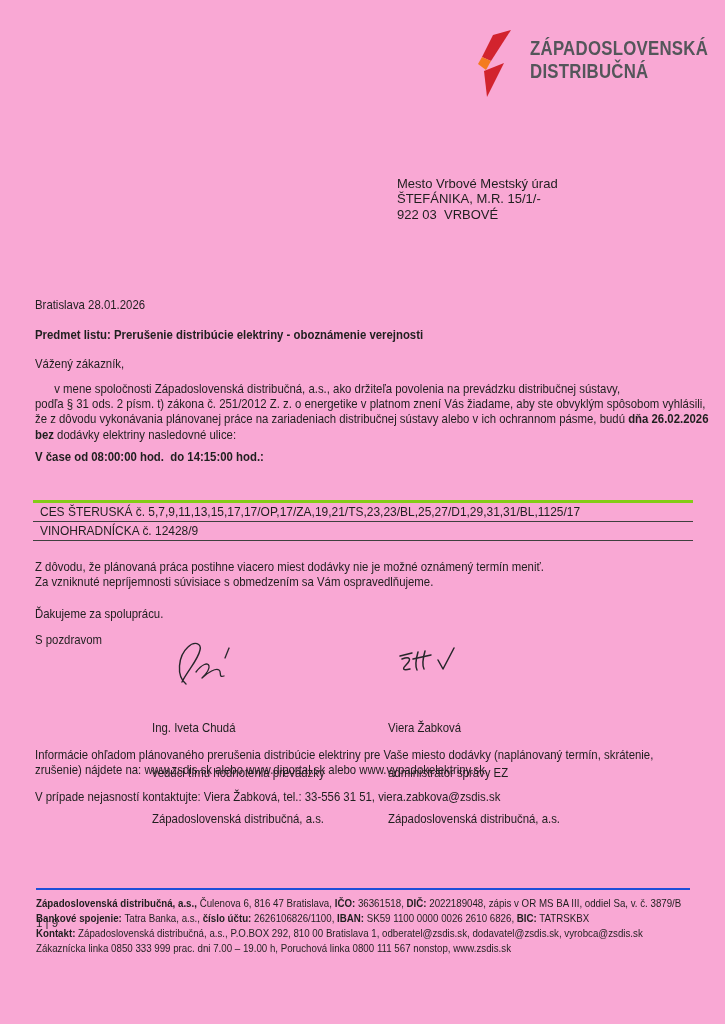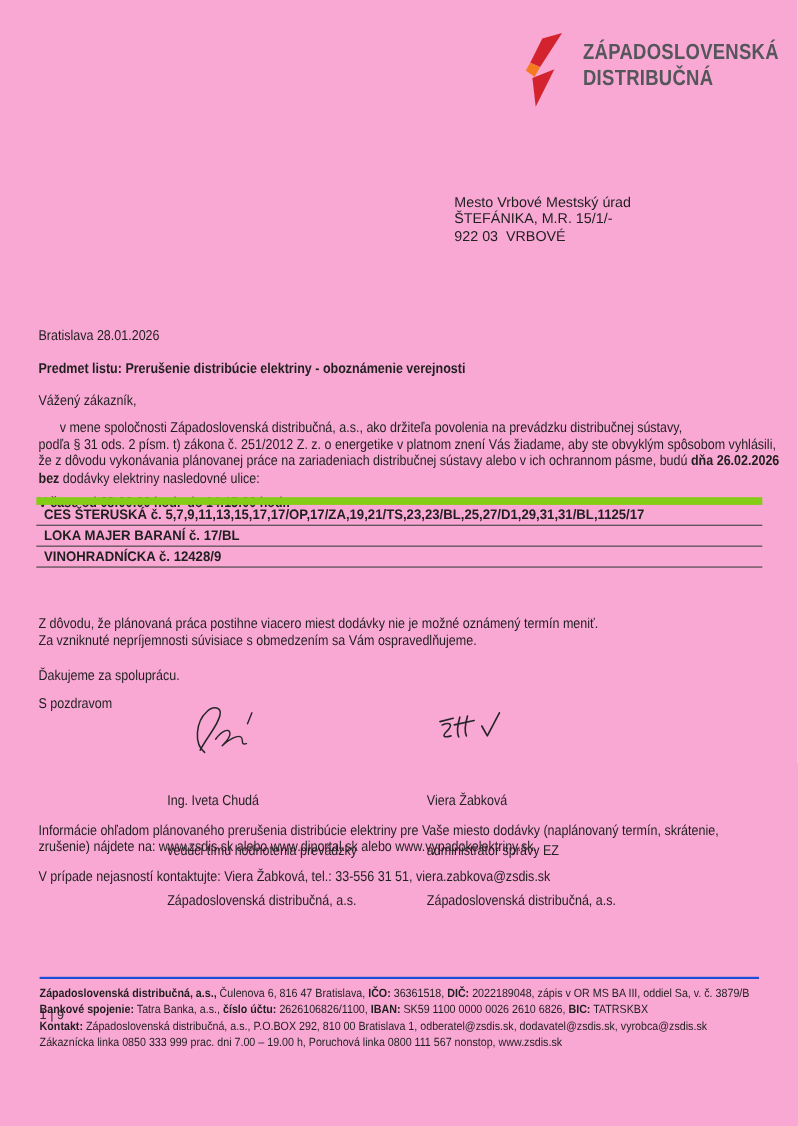--- a/index.html
+++ b/index.html
@@ -7,35 +7,35 @@
         font-family:"Liberation Sans",sans-serif;color:#1f1f1f;}
   .abs{position:absolute;}
 
   
   .logo{position:absolute;left:478px;top:30px;display:flex;align-items:flex-start;}
   .logo svg{display:block;}
   .logo-text{margin:7px 0 0 14px;font-weight:bold;font-size:20px;line-height:23px;
              color:#54565a;letter-spacing:.3px;transform:scaleX(.84);transform-origin:0 0;white-space:nowrap;}
 
   
-  .recipient{position:absolute;left:413px;top:176px;font-size:13px;line-height:15.3px;}
+  .recipient{position:absolute;left:397px;top:176px;font-size:13px;line-height:15.3px;}
 
   
   .txt{font-size:13px;line-height:15.2px;}
   .cond{transform:scaleX(.875);transform-origin:0 0;white-space:pre;}
   p{margin:0;}
 
   .date{left:35px;top:297px;}
   .subject{left:35px;top:327px;font-weight:bold;}
   .salutation{left:35px;top:356px;}
   .intro{left:35px;top:381px;text-indent:22px;}
   .time{left:35px;top:449px;font-weight:bold;}
 
   
-  .street-table{position:absolute;left:33px;top:452px;width:660px;border-top:7px solid #84cc16;font-weight:bold;}
+  .street-table{position:absolute;left:33px;top:500px;width:660px;border-top:3px solid #84cc16;}
   .street-row{border-bottom:1px solid #3f3f3f;height:18px;line-height:18px;overflow:hidden;
               white-space:nowrap;padding-left:7px;font-size:12.6px;}
   .street-row .rowtext{display:inline-block;transform:scaleX(.95);transform-origin:0 0;white-space:nowrap;}
 
   .notes{left:35px;top:559px;}
   .thanks{left:35px;top:606px;}
   .regards{left:35px;top:632px;}
 
   .sig{position:absolute;}
   .sig path{fill:none;stroke:#26262a;stroke-linecap:round;stroke-linejoin:round;}
@@ -84,21 +84,20 @@
 
   <p class="abs txt cond intro"><span>v mene spoločnosti Západoslovenská distribučná, a.s., ako držiteľa povolenia na prevádzku distribučnej sústavy,
 podľa § 31 ods. 2 písm. t) zákona č. 251/2012 Z. z. o energetike v platnom znení Vás žiadame, aby ste obvyklým spôsobom vyhlásili,
 že z dôvodu vykonávania plánovanej práce na zariadeniach distribučnej sústavy alebo v ich ochrannom pásme, budú </span><b>dňa 26.02.2026
 bez</b><span> dodávky elektriny nasledovné ulice:</span></p>
 
   <div class="abs txt cond time">V čase od 08:00:00 hod.&nbsp; do 14:15:00 hod.:</div>
 
   <div class="street-table">
     <div class="street-row"><span class="rowtext">CES ŠTERUSKÁ č. 5,7,9,11,13,15,17,17/OP,17/ZA,19,21/TS,23,23/BL,25,27/D1,29,31,31/BL,1125/17</span></div>
-    <div class="street-row"><span class="rowtext">LOKA MAJER BARANÍ č. 17/BL</span></div>
     <div class="street-row"><span class="rowtext">VINOHRADNÍCKA č. 12428/9</span></div>
   </div>
 
   <p class="abs txt cond notes">Z dôvodu, že plánovaná práca postihne viacero miest dodávky nie je možné oznámený termín meniť.
 Za vzniknuté nepríjemnosti súvisiace s obmedzením sa Vám ospravedlňujeme.</p>
   <div class="abs txt cond thanks">Ďakujeme za spoluprácu.</div>
   <div class="abs txt cond regards">S pozdravom</div>
 
   <svg class="sig sig-left" width="70" height="46" viewBox="0 0 70 46" aria-hidden="true">
     <path d="M14 44 C4 36 6 16 16 7 C22 1 30 3 28 10 C26 20 16 30 10 42" stroke-width="1.4"></path>

